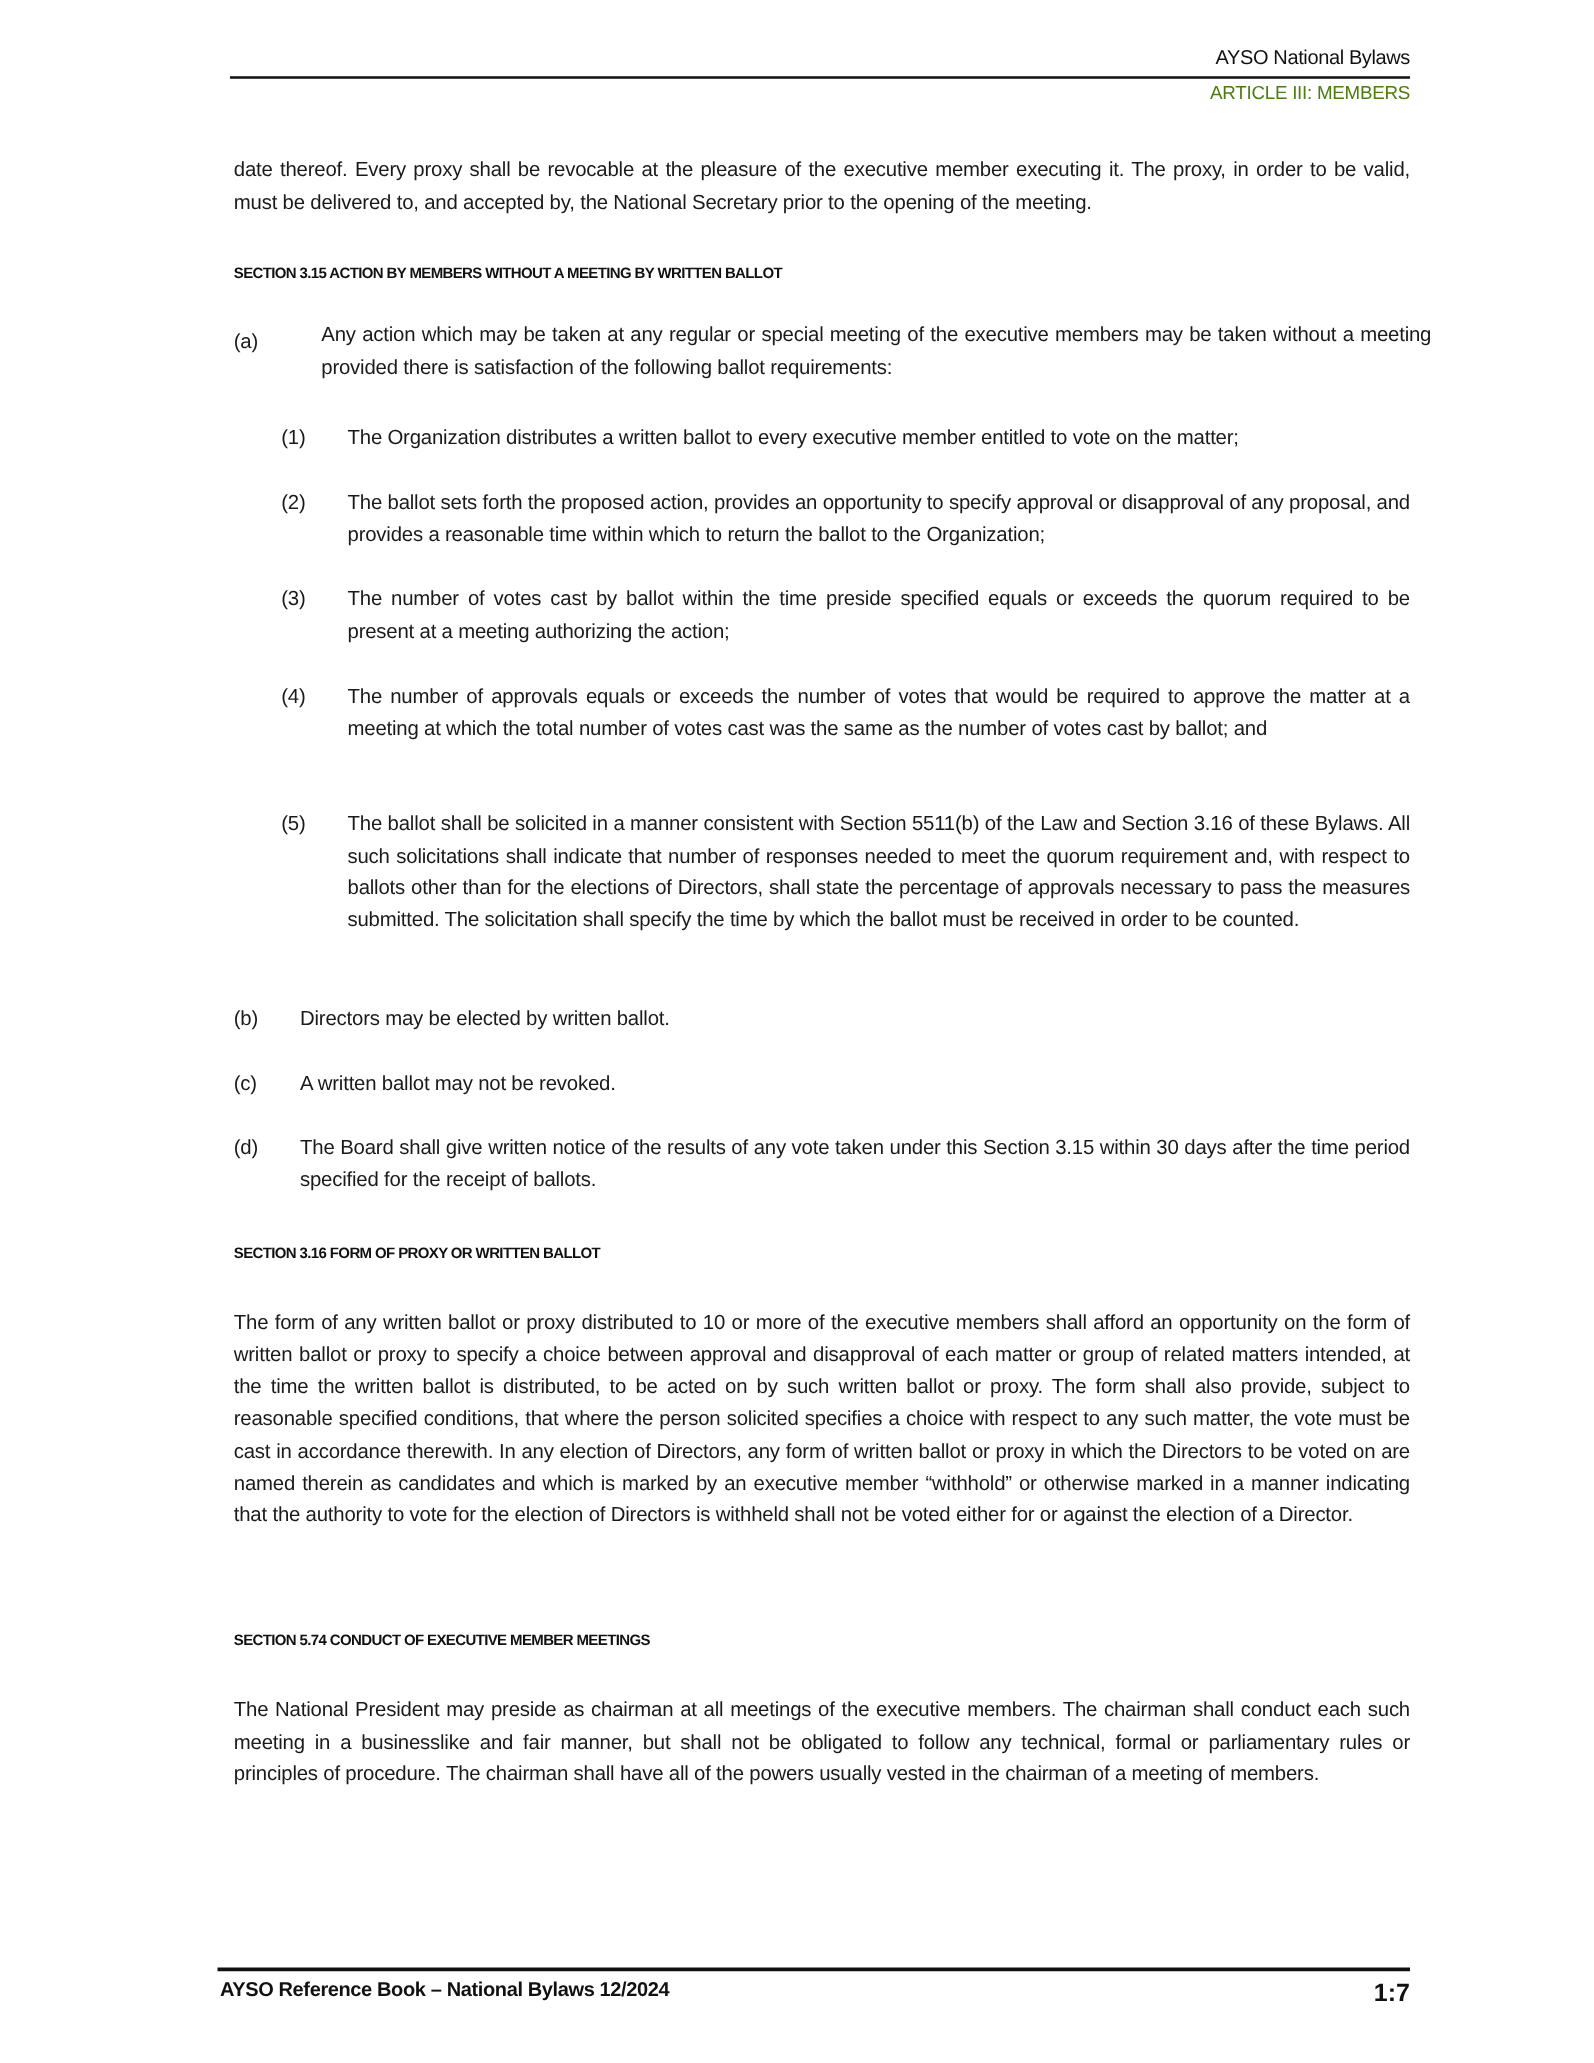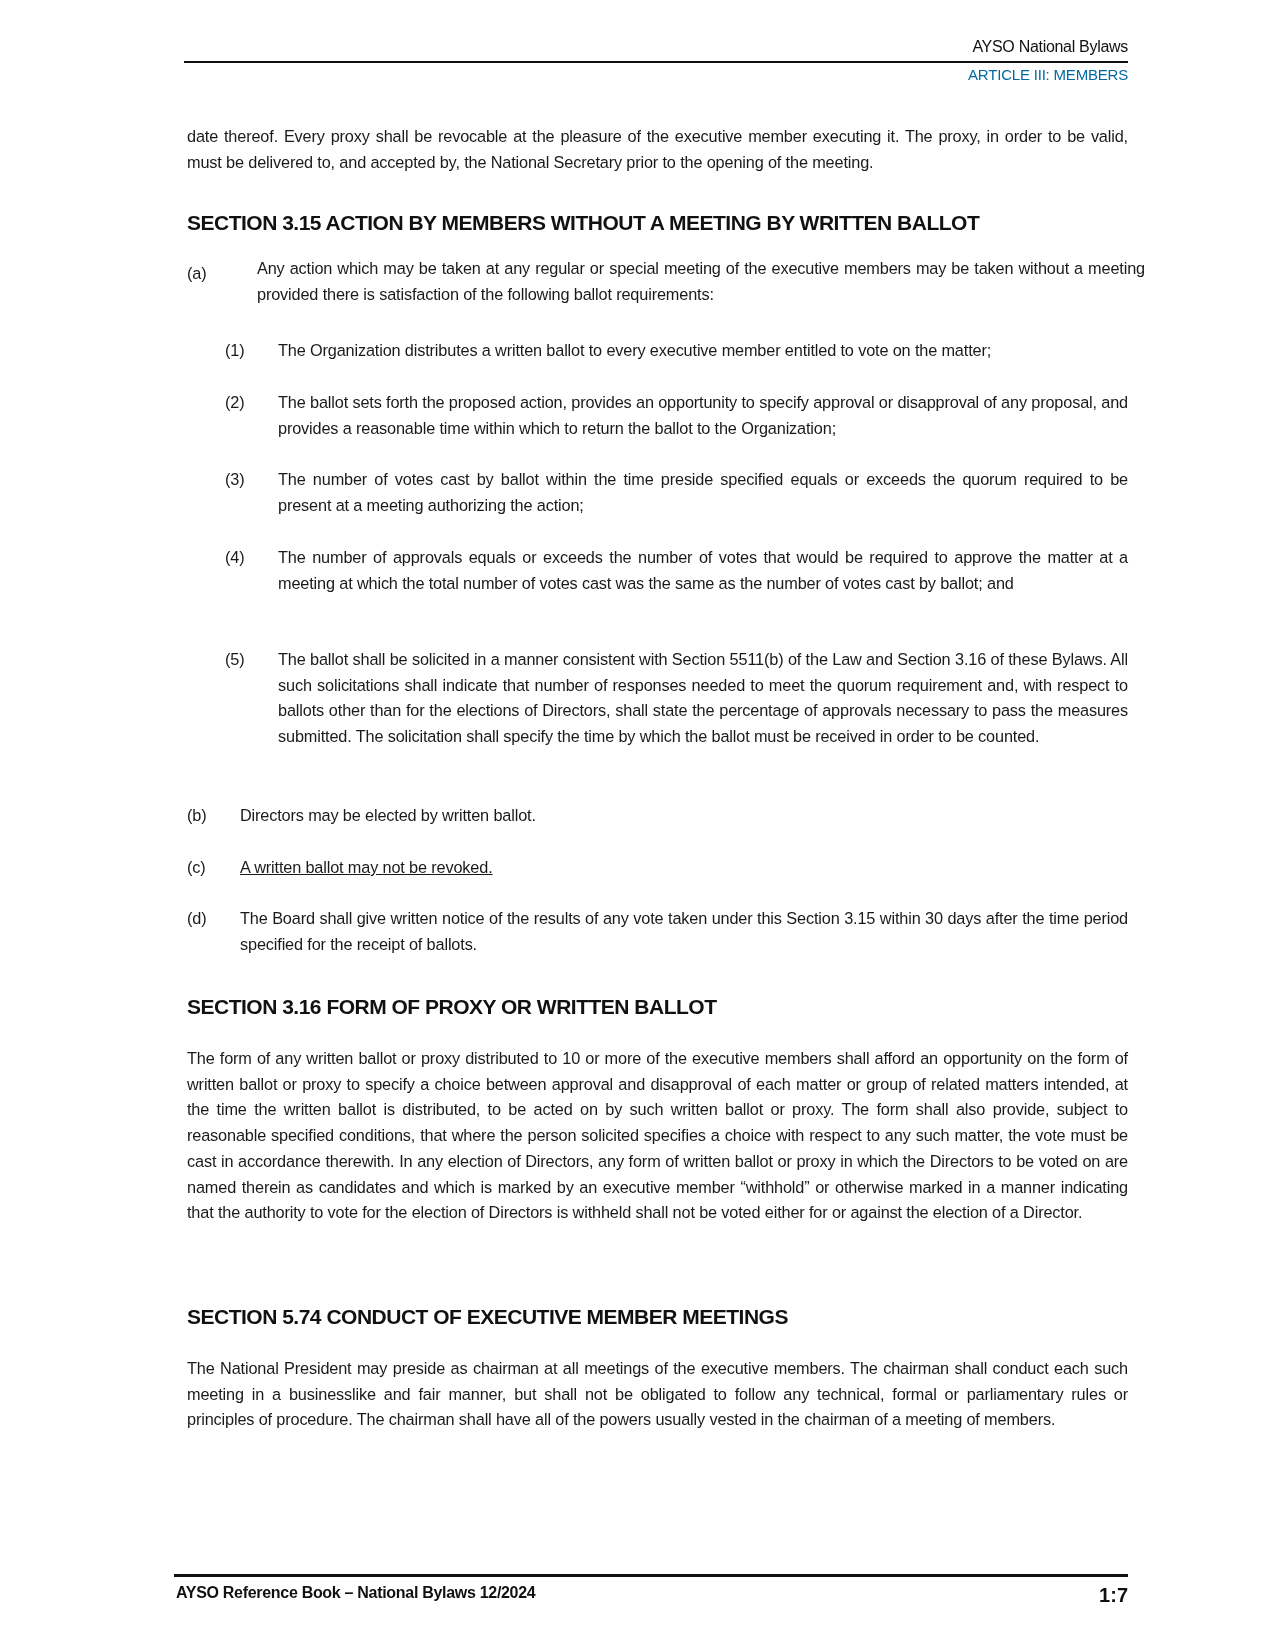--- a/index.html
+++ b/index.html
@@ -1,27 +1,27 @@
 <!DOCTYPE html>
 <html><head>
 <meta charset="utf-8">
 <style>
   html, body { margin: 0; padding: 0; background: #ffffff; }
   body { width: 1275px; height: 1650px; position: relative; overflow: hidden;
          font-family: "Liberation Sans", "DejaVu Sans", sans-serif; color: #111; }
   .abs { position: absolute; }
   .hdr-title { right: 147px; top: 38px; font-size: 16px; font-weight: normal; letter-spacing: -0.3px; }
   .hdr-rule { left: 184px; width: 944px; top: 61px; height: 2px; background: #111; }
-  .hdr-sub { right: 147px; top: 66px; font-size: 15px; color: #0369a1; letter-spacing: -0.2px; }
+  .hdr-sub { right: 147px; top: 66px; font-size: 15px; color: #4d7c0f; letter-spacing: -0.2px; }
   .ftr-rule { left: 174px; width: 954px; top: 1574px; height: 3px; background: #111; }
   .ftr-left { left: 176px; top: 1584px; font-size: 16px; font-weight: bold; letter-spacing: -0.3px; }
   .ftr-right { right: 147px; top: 1584px; font-size: 20px; font-weight: bold; }
 
   .txt { font-size: 16.3px; line-height: 25.7px; color: #1a1a1a; text-align: justify; letter-spacing: -0.15px; }
-  .heading { font-size: 21px; font-weight: bold; letter-spacing: -0.5px; color: #111; }
+  .heading { font-size: 12px; font-weight: bold; letter-spacing: -0.5px; color: #111; }
   .p-full { left: 187px; width: 941px; }
   .lbl-a { left: 187px; }
   .body-a { left: 240px; width: 888px; }
   .lbl-n { left: 225px; }
   .body-n { left: 278px; width: 850px; }
 </style>
 </head>
 <body>
 
 <div class="abs hdr-title">AYSO National Bylaws</div>
@@ -47,21 +47,21 @@
 <div class="abs txt lbl-n" style="top:545px;">(4)</div>
 <div class="abs txt body-n" style="top:545px;">The number of approvals equals or exceeds the number of votes that would be required to approve the matter at a meeting at which the total number of votes cast was the same as the number of votes cast by ballot; and</div>
 
 <div class="abs txt lbl-n" style="top:647px;">(5)</div>
 <div class="abs txt body-n" style="top:647px;">The ballot shall be solicited in a manner consistent with Section 5511(b) of the Law and Section 3.16 of these Bylaws. All such solicitations shall indicate that number of responses needed to meet the quorum requirement and, with respect to ballots other than for the elections of Directors, shall state the percentage of approvals necessary to pass the measures submitted. The solicitation shall specify the time by which the ballot must be received in order to be counted.</div>
 
 <div class="abs txt lbl-a" style="top:803px;">(b)</div>
 <div class="abs txt body-a" style="top:803px;">Directors may be elected by written ballot.</div>
 
 <div class="abs txt lbl-a" style="top:855px;">(c)</div>
-<div class="abs txt body-a" style="top:855px;text-decoration:underline;">A written ballot may not be revoked.</div>
+<div class="abs txt body-a" style="top:855px;">A written ballot may not be revoked.</div>
 
 <div class="abs txt lbl-a" style="top:906px;">(d)</div>
 <div class="abs txt body-a" style="top:906px;">The Board shall give written notice of the results of any vote taken under this Section 3.15 within 30 days after the time period specified for the receipt of ballots.</div>
 
 <div class="abs heading p-full" style="top:995px;">SECTION 3.16 FORM OF PROXY OR WRITTEN BALLOT</div>
 <div class="abs txt p-full" style="top:1046px;">The form of any written ballot or proxy distributed to 10 or more of the executive members shall afford an opportunity on the form of written ballot or proxy to specify a choice between approval and disapproval of each matter or group of related matters intended, at the time the written ballot is distributed, to be acted on by such written ballot or proxy. The form shall also provide, subject to reasonable specified conditions, that where the person solicited specifies a choice with respect to any such matter, the vote must be cast in accordance therewith. In any election of Directors, any form of written ballot or proxy in which the Directors to be voted on are named therein as candidates and which is marked by an executive member “withhold” or otherwise marked in a manner indicating that the authority to vote for the election of Directors is withheld shall not be voted either for or against the election of a Director.</div>
 
 <div class="abs heading p-full" style="top:1305px;">SECTION 5.74 CONDUCT OF EXECUTIVE MEMBER MEETINGS</div>
 <div class="abs txt p-full" style="top:1356px;">The National President may preside as chairman at all meetings of the executive members. The chairman shall conduct each such meeting in a businesslike and fair manner, but shall not be obligated to follow any technical, formal or parliamentary rules or principles of procedure. The chairman shall have all of the powers usually vested in the chairman of a meeting of members.</div>
 

